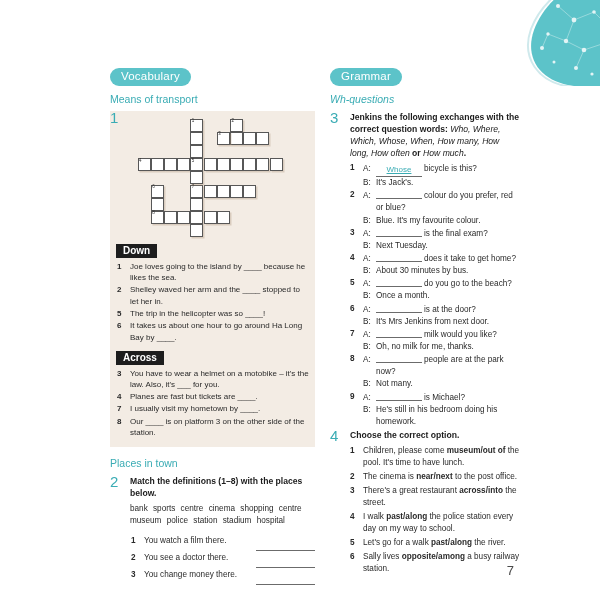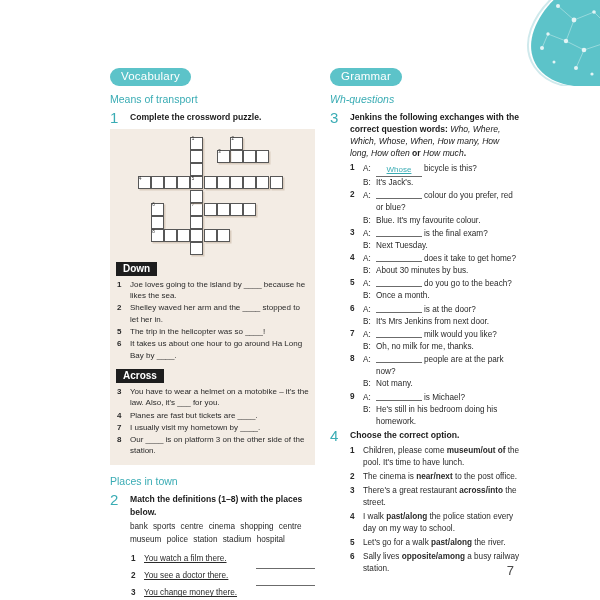--- a/index.html
+++ b/index.html
@@ -133,21 +133,21 @@
     line-height: 1.5;
     color: #2a2a2a;
     margin-bottom: 1.5px;
     min-height: 11px;
   }
   .deflist li .n {
     position: absolute; left: 1px; top: 0;
     font-weight: bold;
   }
   .deflist .row { display: flex; align-items: flex-start; }
-  .deflist .txt { flex: 0 0 108px; text-decoration: underline; }
+  .deflist .txt { flex: 0 0 108px; }
   .deflist .blank {
     flex: 1;
     border-bottom: .9px solid #6b6b6b;
     height: 8.5px;
     margin-left: 4px;
     align-self: flex-start;
     margin-top: 7px;
   }
 
   
@@ -242,21 +242,20 @@
 
   <div class="col-left">
 
     <div class="sec-badge">Vocabulary</div>
 
     <div class="sub-head">Means of transport</div>
 
     
     <div class="ex">
       <div class="ex-num">1</div>
-      <div class="ex-instr">Complete the crossword puzzle.</div>
 
       <div class="cw-panel">
         <div class="cw-grid" id="cw-grid">
             <div class="cw-cell" style="left: 52.8px; top: 0px;">
               <span>1</span>
             </div>
             <div class="cw-cell" style="left: 52.8px; top: 13.2px;"></div>
             <div class="cw-cell" style="left: 52.8px; top: 26.4px;"></div>
             <div class="cw-cell" style="left: 92.4px; top: 0px;">
               <span>2</span>

